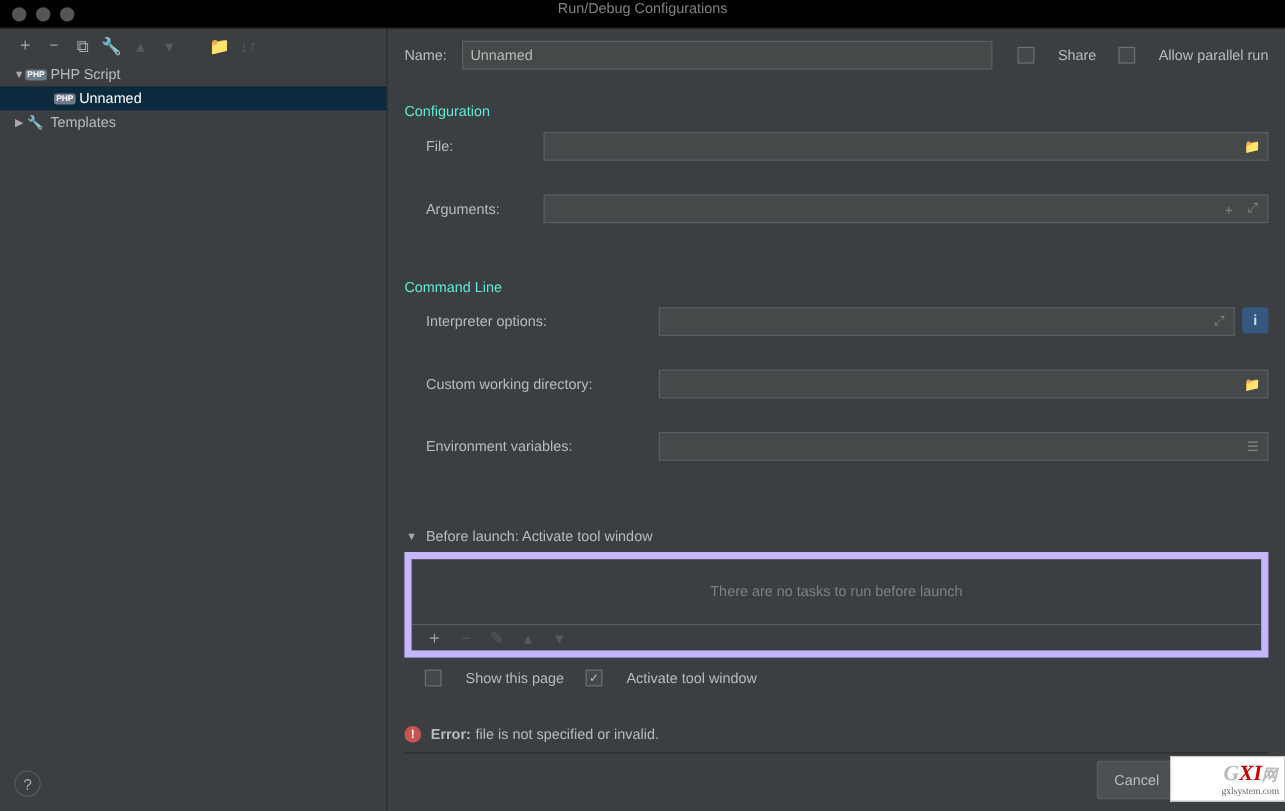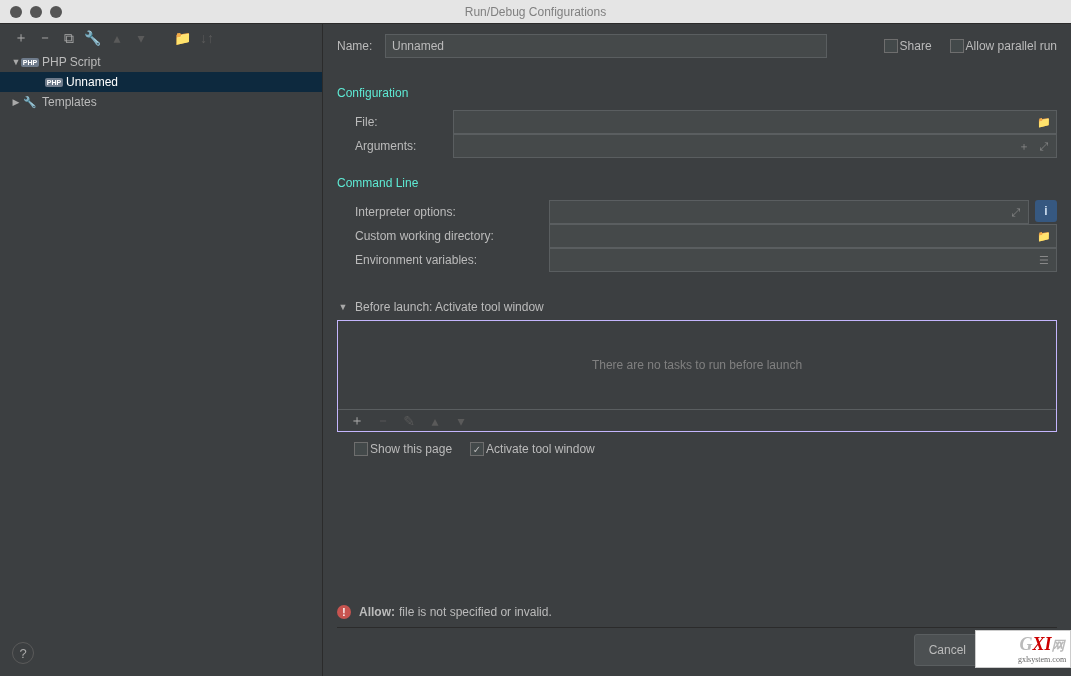--- a/index.html
+++ b/index.html
@@ -7,23 +7,23 @@
     width: 1071px; height: 676px;
     background: #3c3f41;
     font-family: -apple-system, BlinkMacSystemFont, "Segoe UI", sans-serif;
     font-size: 12px;
     color: #bbbbbb;
     overflow: hidden;
     position: relative;
   }
   .titlebar {
     height: 24px;
-    display: flex; align-items: center;
+    display: flex; align-items: flex-start;
     position: relative;
-    background: #e5e5e5;
+    background: #000000;
     border-bottom: 1px solid #2b2b2b;
   }
   .traffic-lights {
     position: absolute; left: 10px; top: 6px;
     display: flex; gap: 8px;
   }
   .traffic-lights span {
     width: 12px; height: 12px; border-radius: 50%;
     background: #555; display: inline-block;
   }
@@ -105,36 +105,36 @@
     border: 1px solid #5a5e60;
     color: #bbbbbb;
     height: 24px;
     padding: 0 6px;
     font-size: 12px;
     outline: none;
   }
   .name-row .row-label { width: 48px; }
   .name-row input { flex: 0 0 442px; }
   .checkbox {
-    display: flex; align-items: flex-end; gap: 2px;
+    display: flex; align-items: flex-end; gap: 20px;
     margin-left: 18px;
     cursor: pointer;
   }
   .checkbox-box {
     width: 14px; height: 14px;
     border: 1px solid #6e6e6e;
     background: #43494a;
     display: inline-flex; align-items: center; justify-content: center;
     font-size: 10px; color: #bbbbbb;
   }
   .section-label {
     font-size: 12px; color: #5eead4;
     margin-top: 18px; margin-bottom: 10px;
   }
-  .form-row { display: flex; align-items: center; margin-bottom: 0; gap: 16px; }
+  .form-row { display: flex; align-items: center; margin-bottom: 28px; gap: 16px; }
   .form-row .flab { width: 100px; padding-left: 18px; }
   .form-row.wide .flab { width: 196px; padding-left: 18px; }
   .form-row .fld { flex: 1; position: relative; display:flex; }
   .fbox {
     flex: 1;
     height: 24px;
     background: #45494a;
     border: 1px solid #5a5e60;
     display: flex; align-items: center;
     justify-content: flex-end;
@@ -155,22 +155,22 @@
     color: #cde; font-weight: bold; font-size: 12px;
     cursor: pointer;
   }
   .before-launch-header {
     display: flex; align-items: center;
     margin-top: 28px; margin-bottom: 6px;
     cursor: pointer;
   }
   .before-launch-header .chevron { margin-right: 6px; }
   .launch-box {
-    border: 1px solid #c4b5fd;
-    height: 112px;
+    border: 6px solid #c4b5fd;
+    height: 88px;
     display: flex; flex-direction: column;
   }
   .launch-empty {
     flex: 1; display: flex; align-items: center; justify-content: center;
     color: #808080; font-size: 12px;
   }
   .launch-tools {
     height: 22px;
     border-top: 1px solid #5a5e60;
     display: flex; align-items: center;
@@ -353,21 +353,21 @@
         <span>Show this page</span>
       </label>
       <label class="checkbox" style="margin-left:0">
         <span class="checkbox-box">✓</span>
         <span>Activate tool window</span>
       </label>
     </div>
 
     <div class="error-bar">
       <span class="err-icon">!</span>
-      <b>Allow:</b>
+      <b>Error:</b>
       <span>file is not specified or invalid.</span>
     </div>
 
     <div class="button-row">
       <div class="btn">
           <span>Cancel</span>
         </div>
       <div class="btn">
           <span>Apply</span>
         </div>

